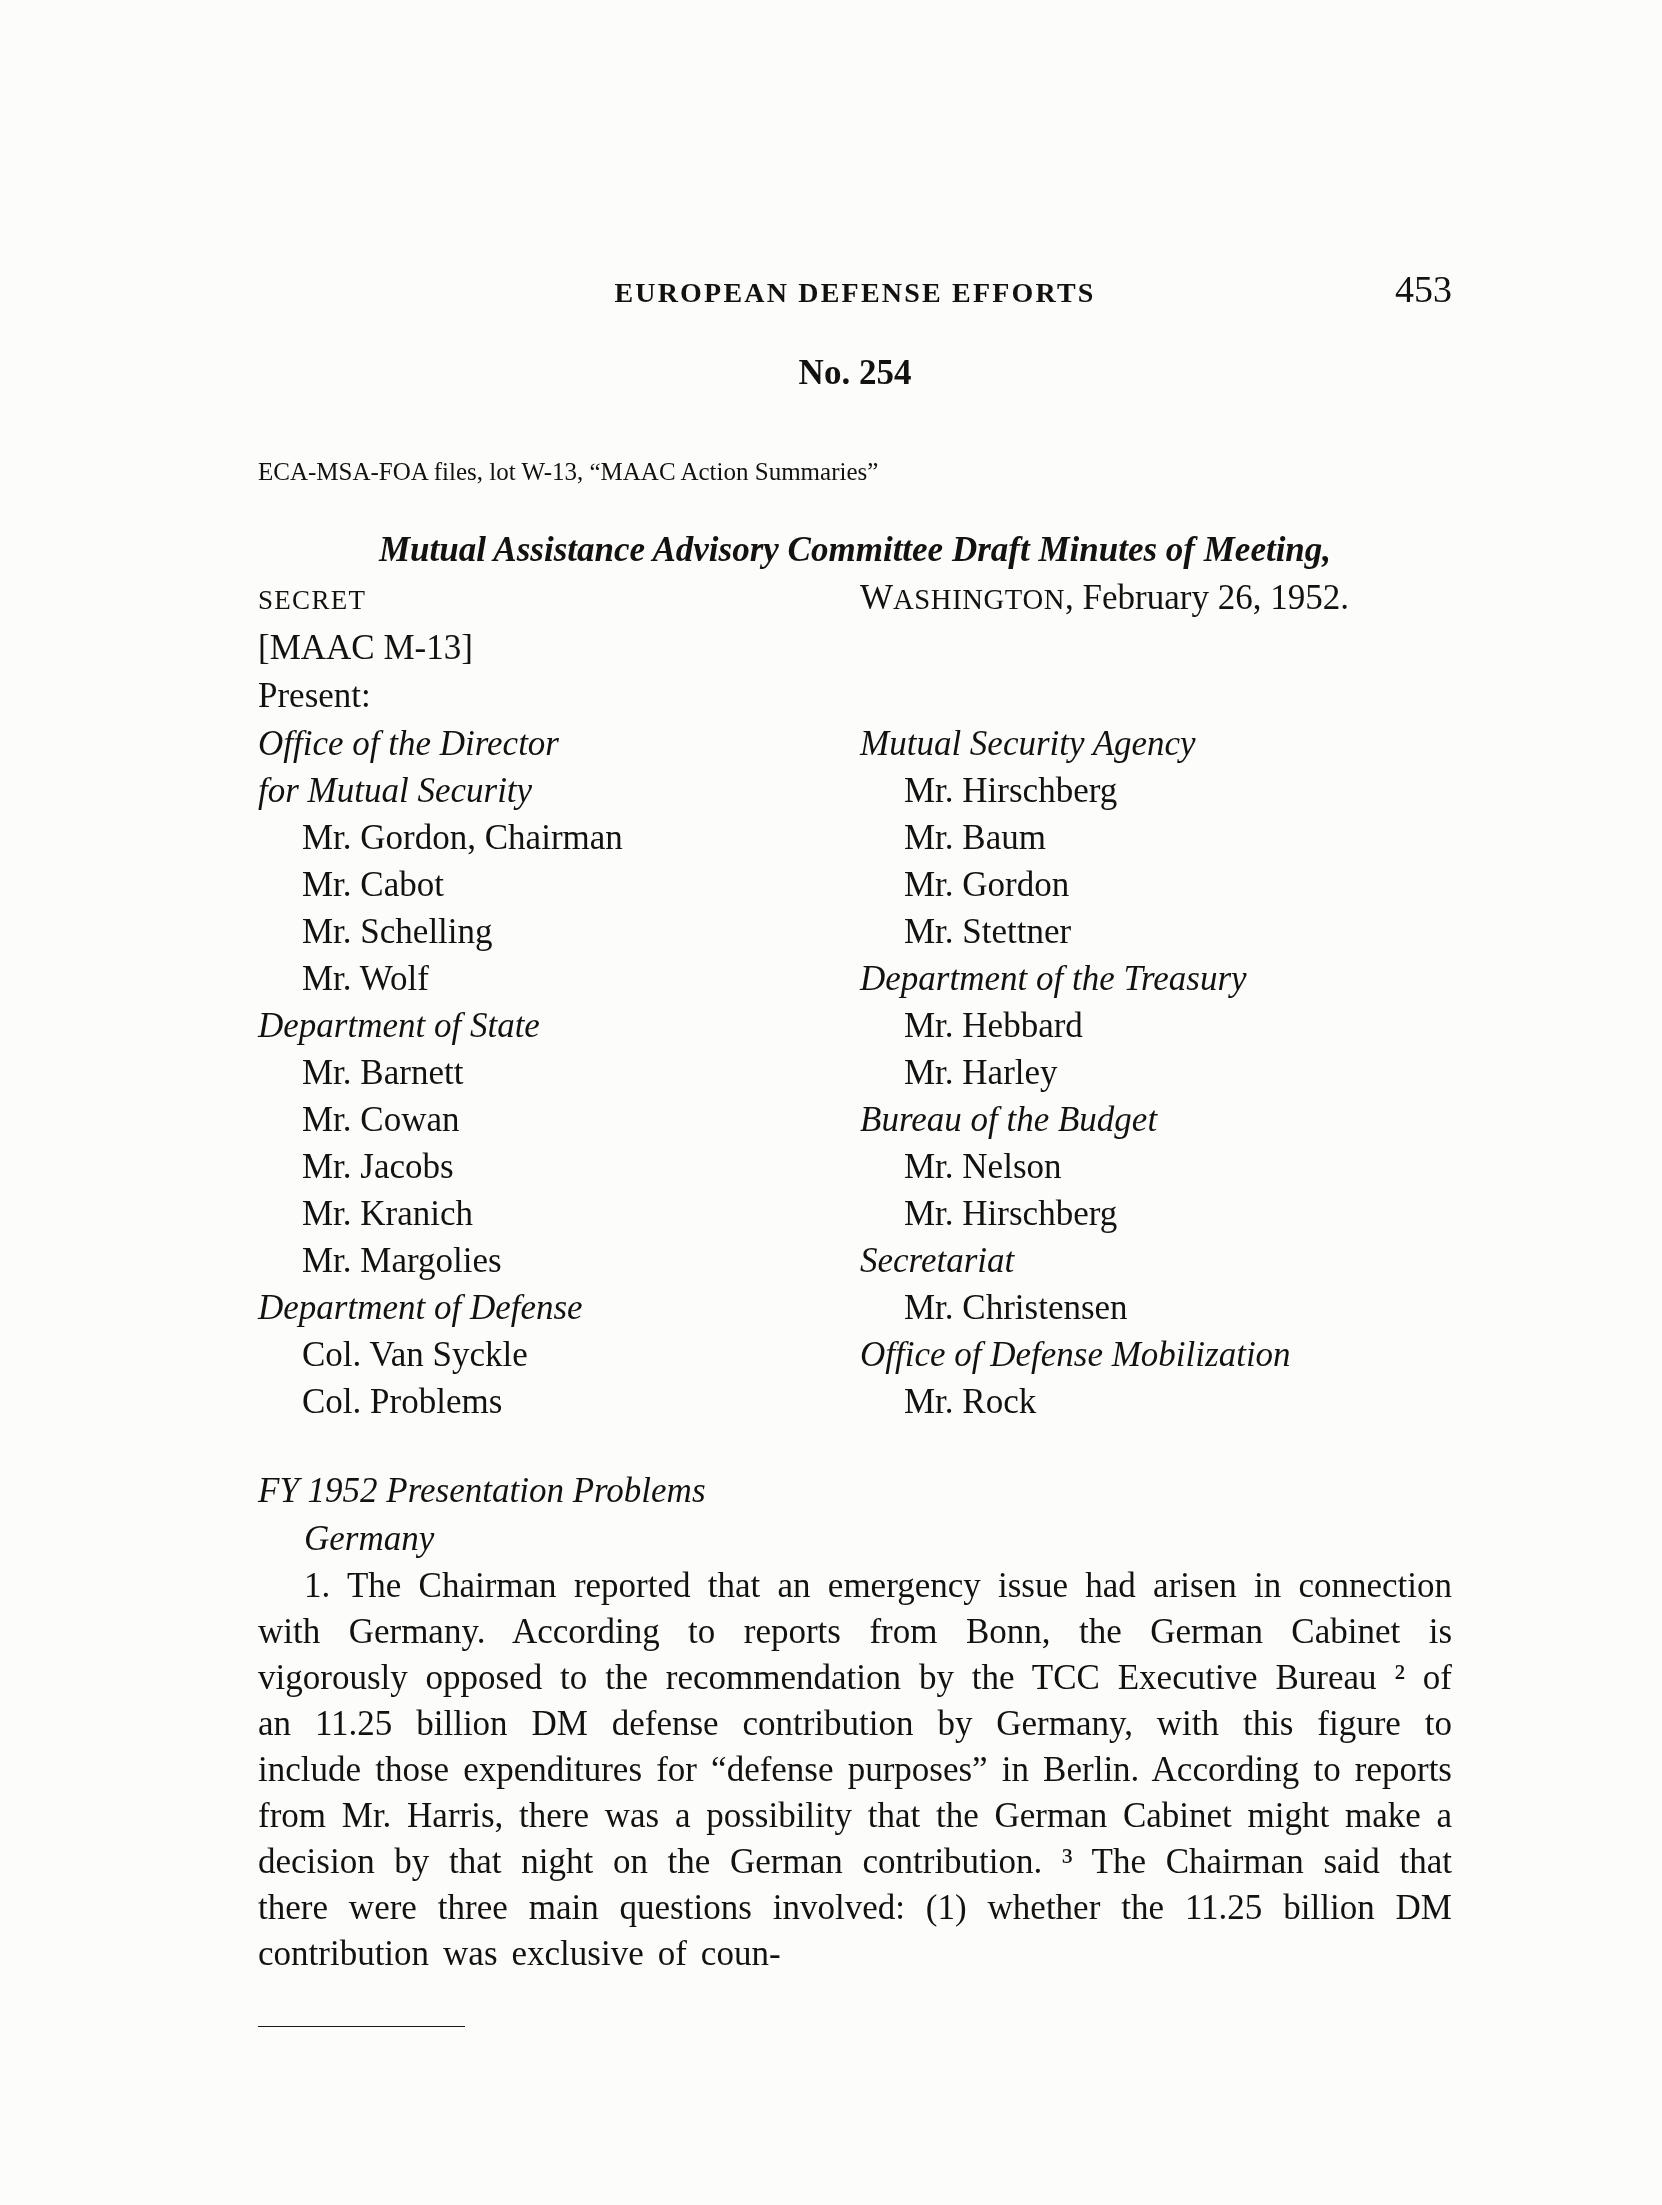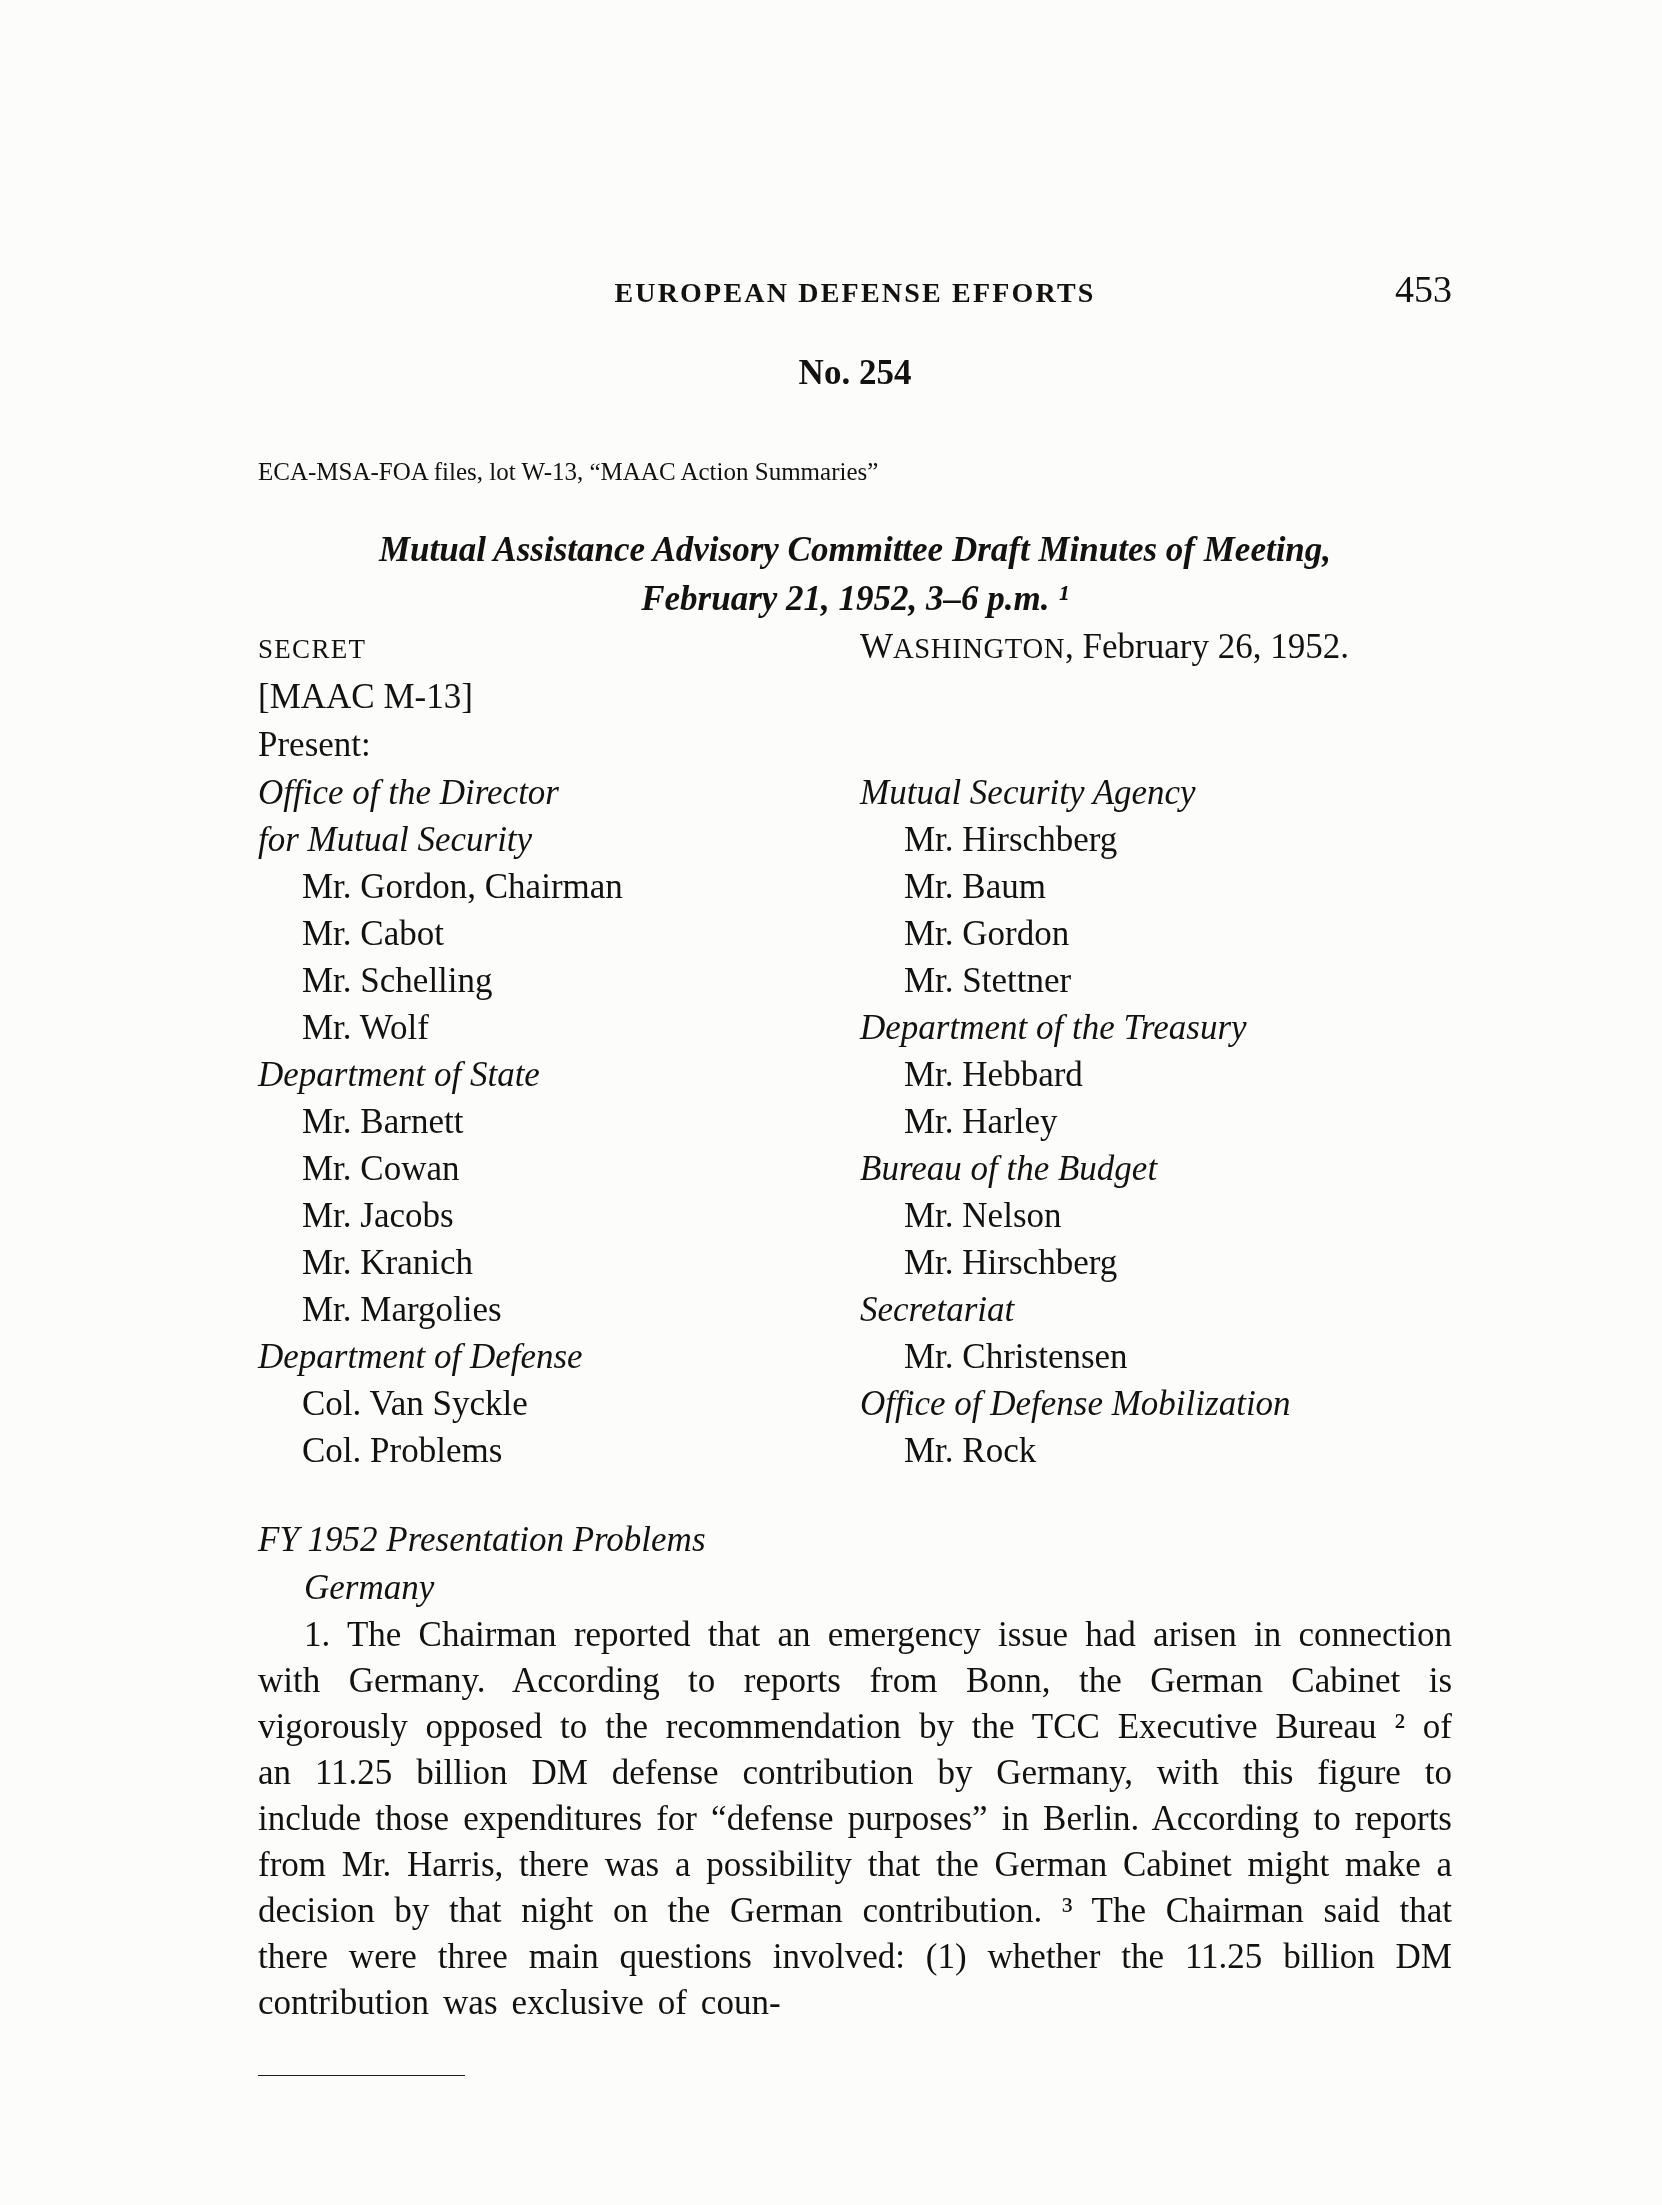--- a/index.html
+++ b/index.html
@@ -95,21 +95,20 @@
       <span class="running-head">EUROPEAN DEFENSE EFFORTS</span>
       <span class="page-number">453</span>
     </div>
 
     <div class="doc-number">No. 254</div>
 
     <div class="source-note">ECA-MSA-FOA files, lot W-13, “MAAC Action Summaries”</div>
 
     <div class="doc-title">
       <div>Mutual Assistance Advisory Committee Draft Minutes of Meeting,</div>
-      <div>February 21, 1952, 3–6 p.m. ¹</div>
     </div>
 
     <div class="dateline-row">
       <span class="classification">SECRET</span>
       <span class="place-date"><span>W</span><span class="smallcaps">ashington</span><span>, February 26, 1952.</span></span>
     </div>
 
     <div class="doc-id">[MAAC M-13]</div>
 
     <div class="present-label">Present:</div>

